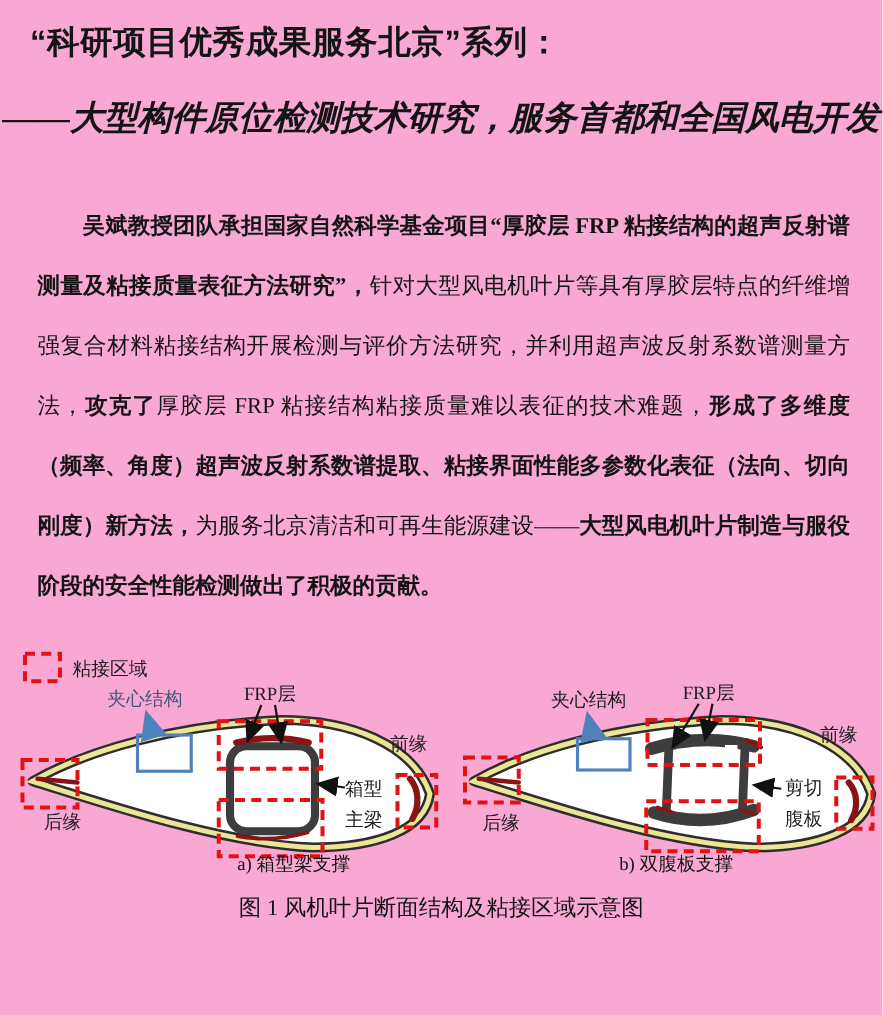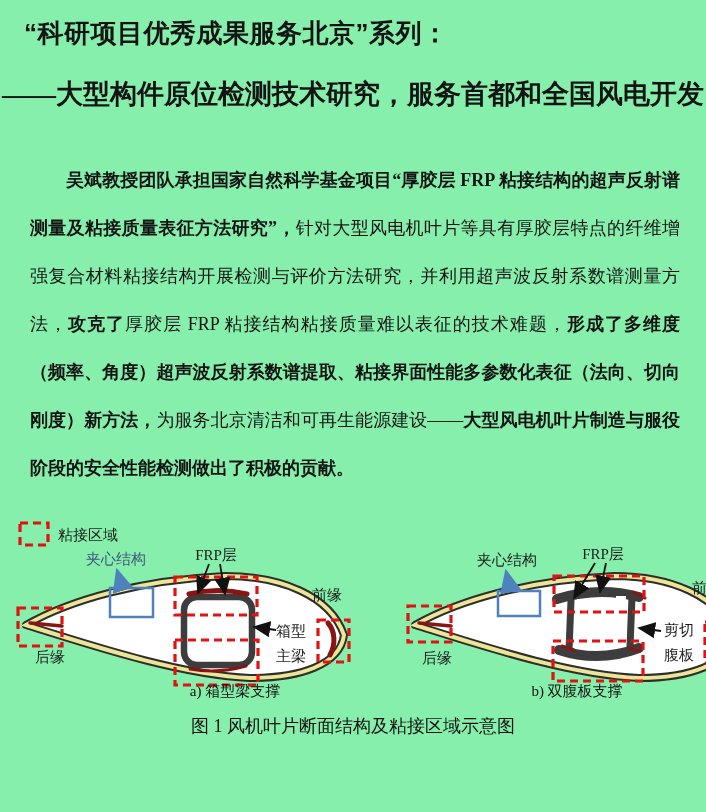--- a/index.html
+++ b/index.html
@@ -1,54 +1,54 @@
 <!DOCTYPE html>
 <html style="--c-red: #e01212; --c-bond: #8a1414; --c-blue: #4f81bd; --c-yellow: #ece595; --c-shell: #2d2d2d; --c-web: #3d3d3d;"><head>
 <meta charset="utf-8">
 <style>
   html,body{margin:0;padding:0;background:#ffffff;}
   .page{
     position:relative;
     width:706px;height:812px;
-    background:#86efac;
+    background:#f9a8d4;
     color:#141414;
     font-family:"Liberation Serif",serif;
     overflow:hidden;
   }
   .series-title{
     margin:16px 0 0 24px;
     font-family:"Liberation Sans",sans-serif;
     font-weight:700;
     font-size:26px;
     line-height:34px;
     letter-spacing:0.5px;
   }
   .subtitle{
     margin:26px 2px 0 2px;
     font-family:"Liberation Serif",serif;
     font-weight:700;
     font-size:27px;
     line-height:36px;
     white-space:nowrap;
+    font-style:italic;
   }
   .body-par{
     margin:44px 26px 0 30px;
     font-size:18px;
     line-height:48px;
     text-align:justify;
     text-justify:inter-character;
     text-indent:2em;
   }
   .seg-b{font-weight:700;}
   .seg-r{font-weight:400;}
   .figure-row{
     margin-top:8px;
     display:flex;
     flex-direction:row;
-    gap:36px;
   }
   .figure-row svg{display:block;flex:0 0 auto;}
   .rdash{fill:none;stroke:var(--c-red,#e01212);stroke-width:3.2;stroke-dasharray:8 5;}
   .shellA{fill:#ffffff;stroke:var(--c-shell,#2d2d2d);stroke-width:8;stroke-linejoin:round;}
   .core{fill:none;stroke:var(--c-yellow,#ece595);stroke-width:4;}
   .bond{fill:none;stroke:var(--c-bond,#8a1414);stroke-linecap:round;}
   .bluebox{fill:none;stroke:var(--c-blue,#4f81bd);stroke-width:2.5;}
   .web{fill:none;stroke:var(--c-web,#3d3d3d);stroke-linecap:round;}
   .arrow{stroke:#111;stroke-width:1.8;fill:none;}
   .barrow{stroke:var(--c-blue,#4f81bd);stroke-width:2.4;fill:none;}

